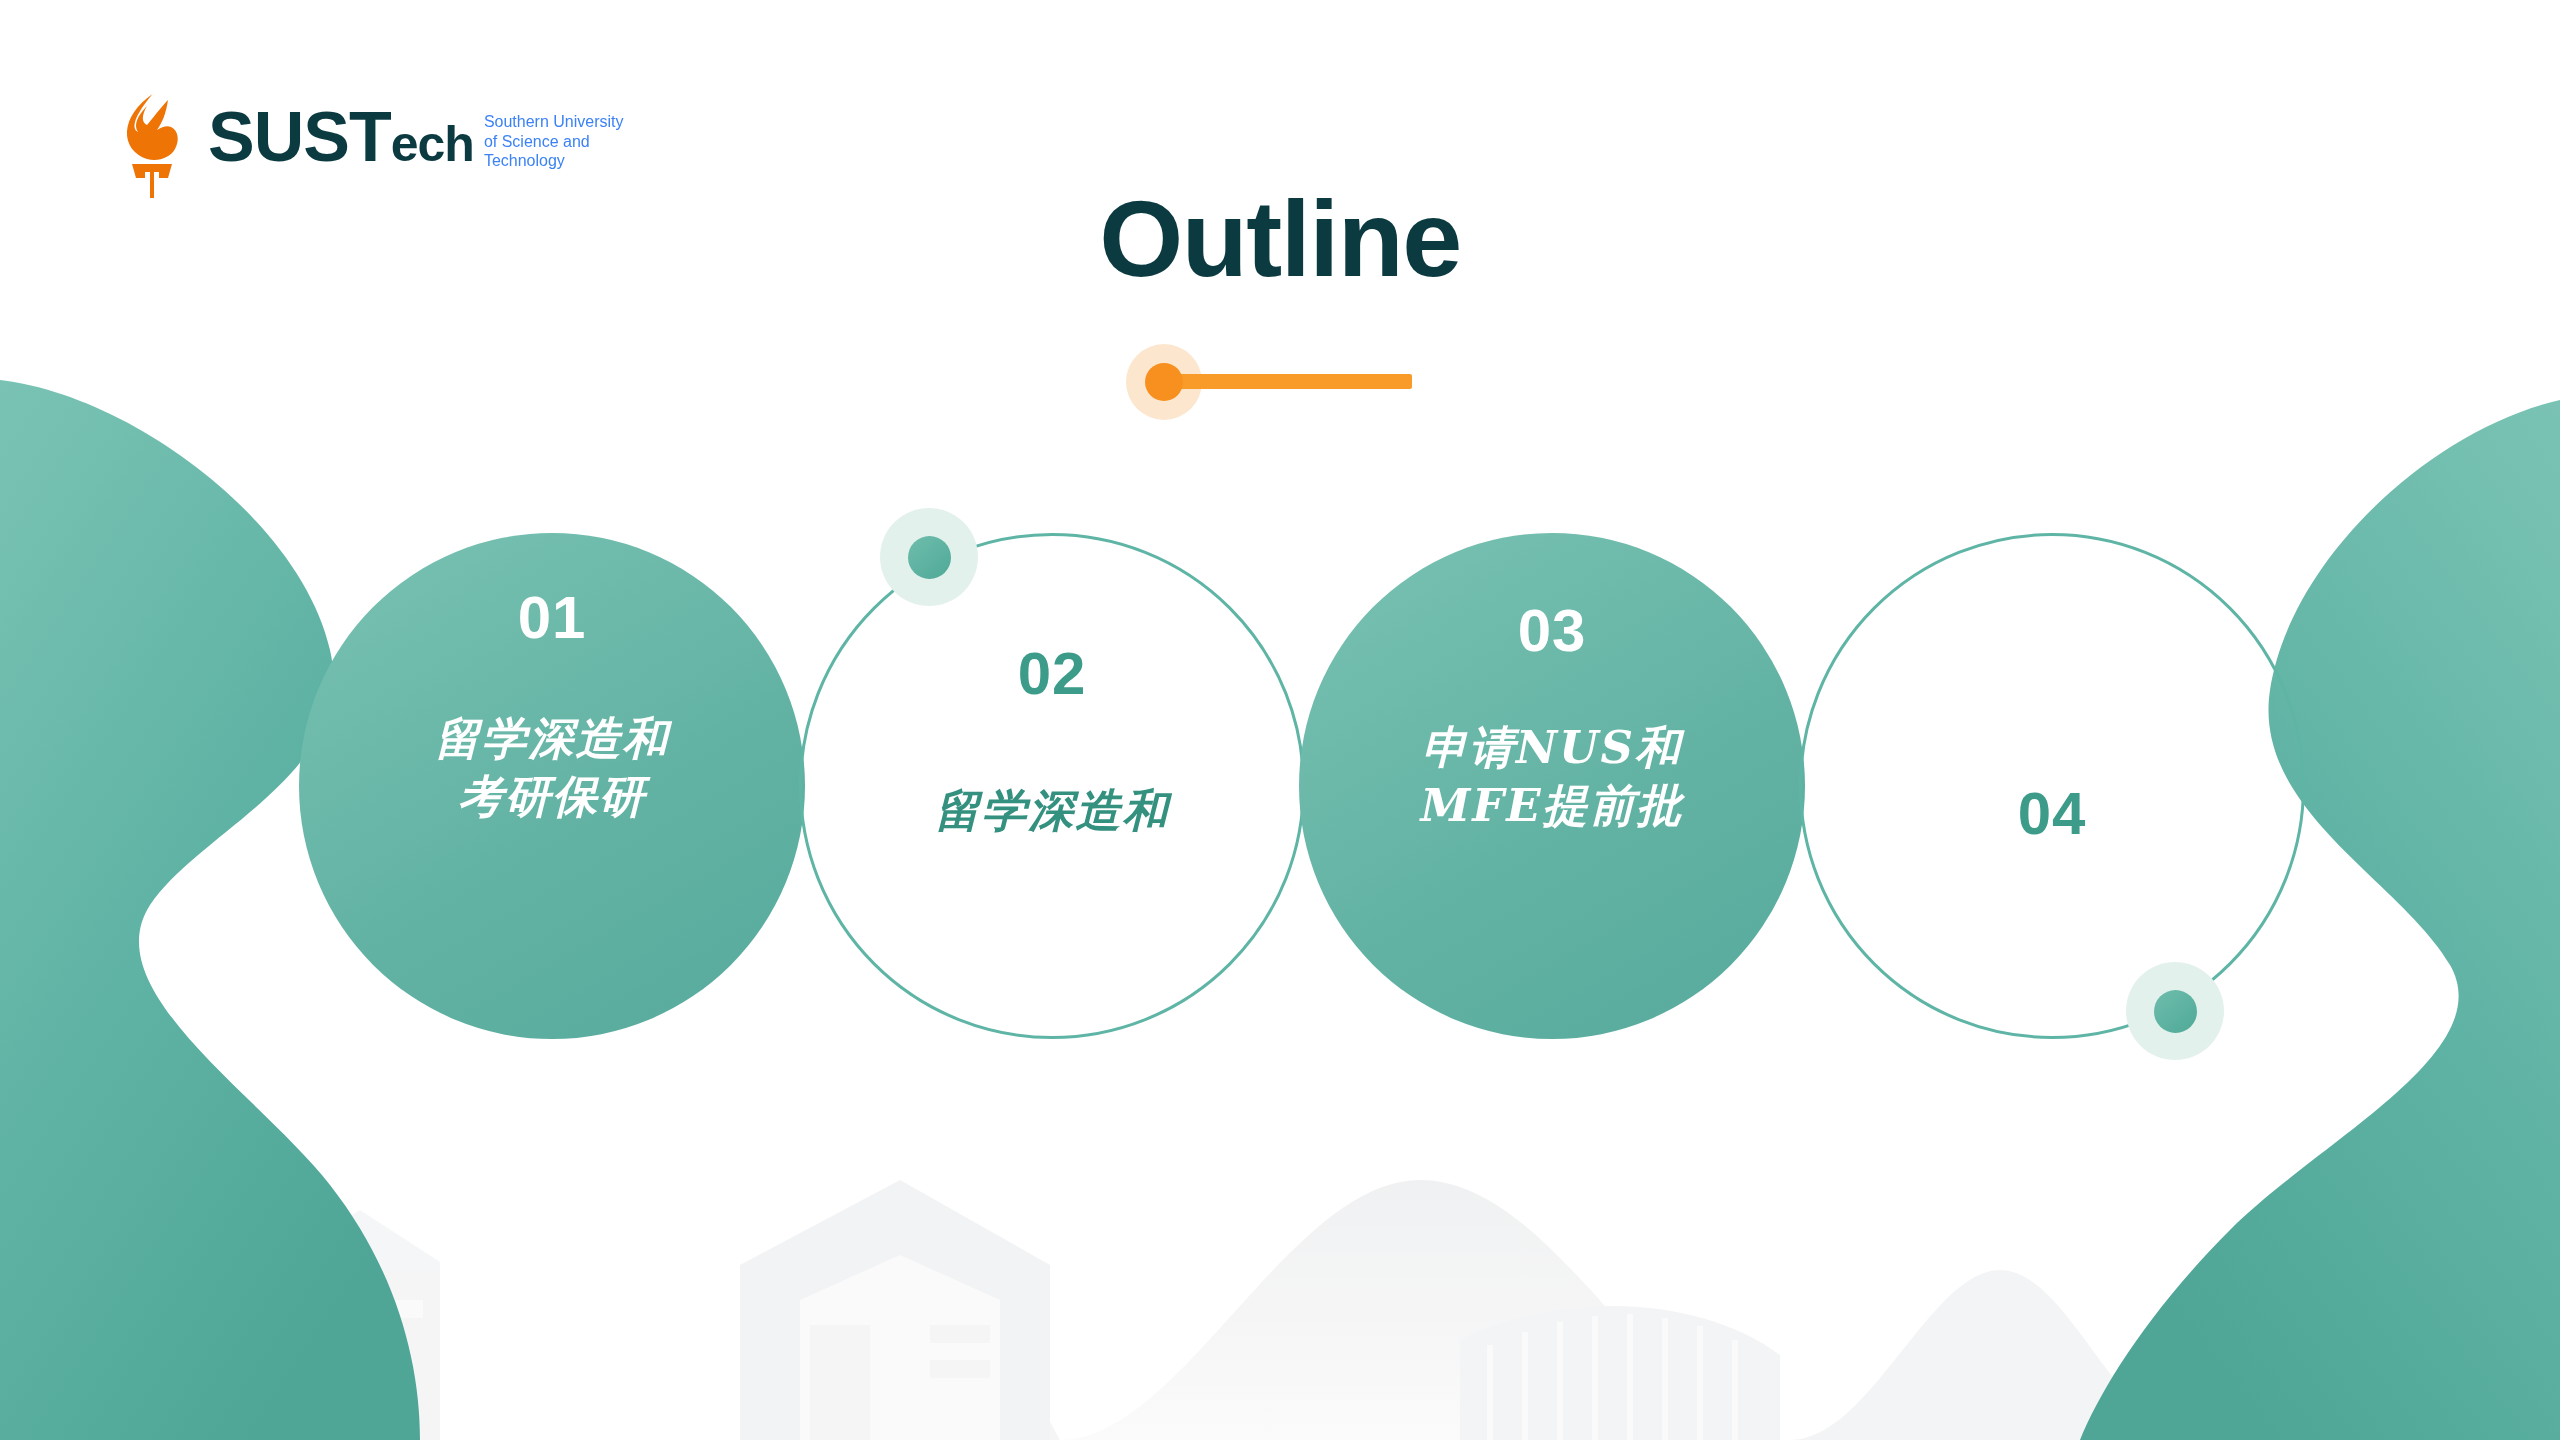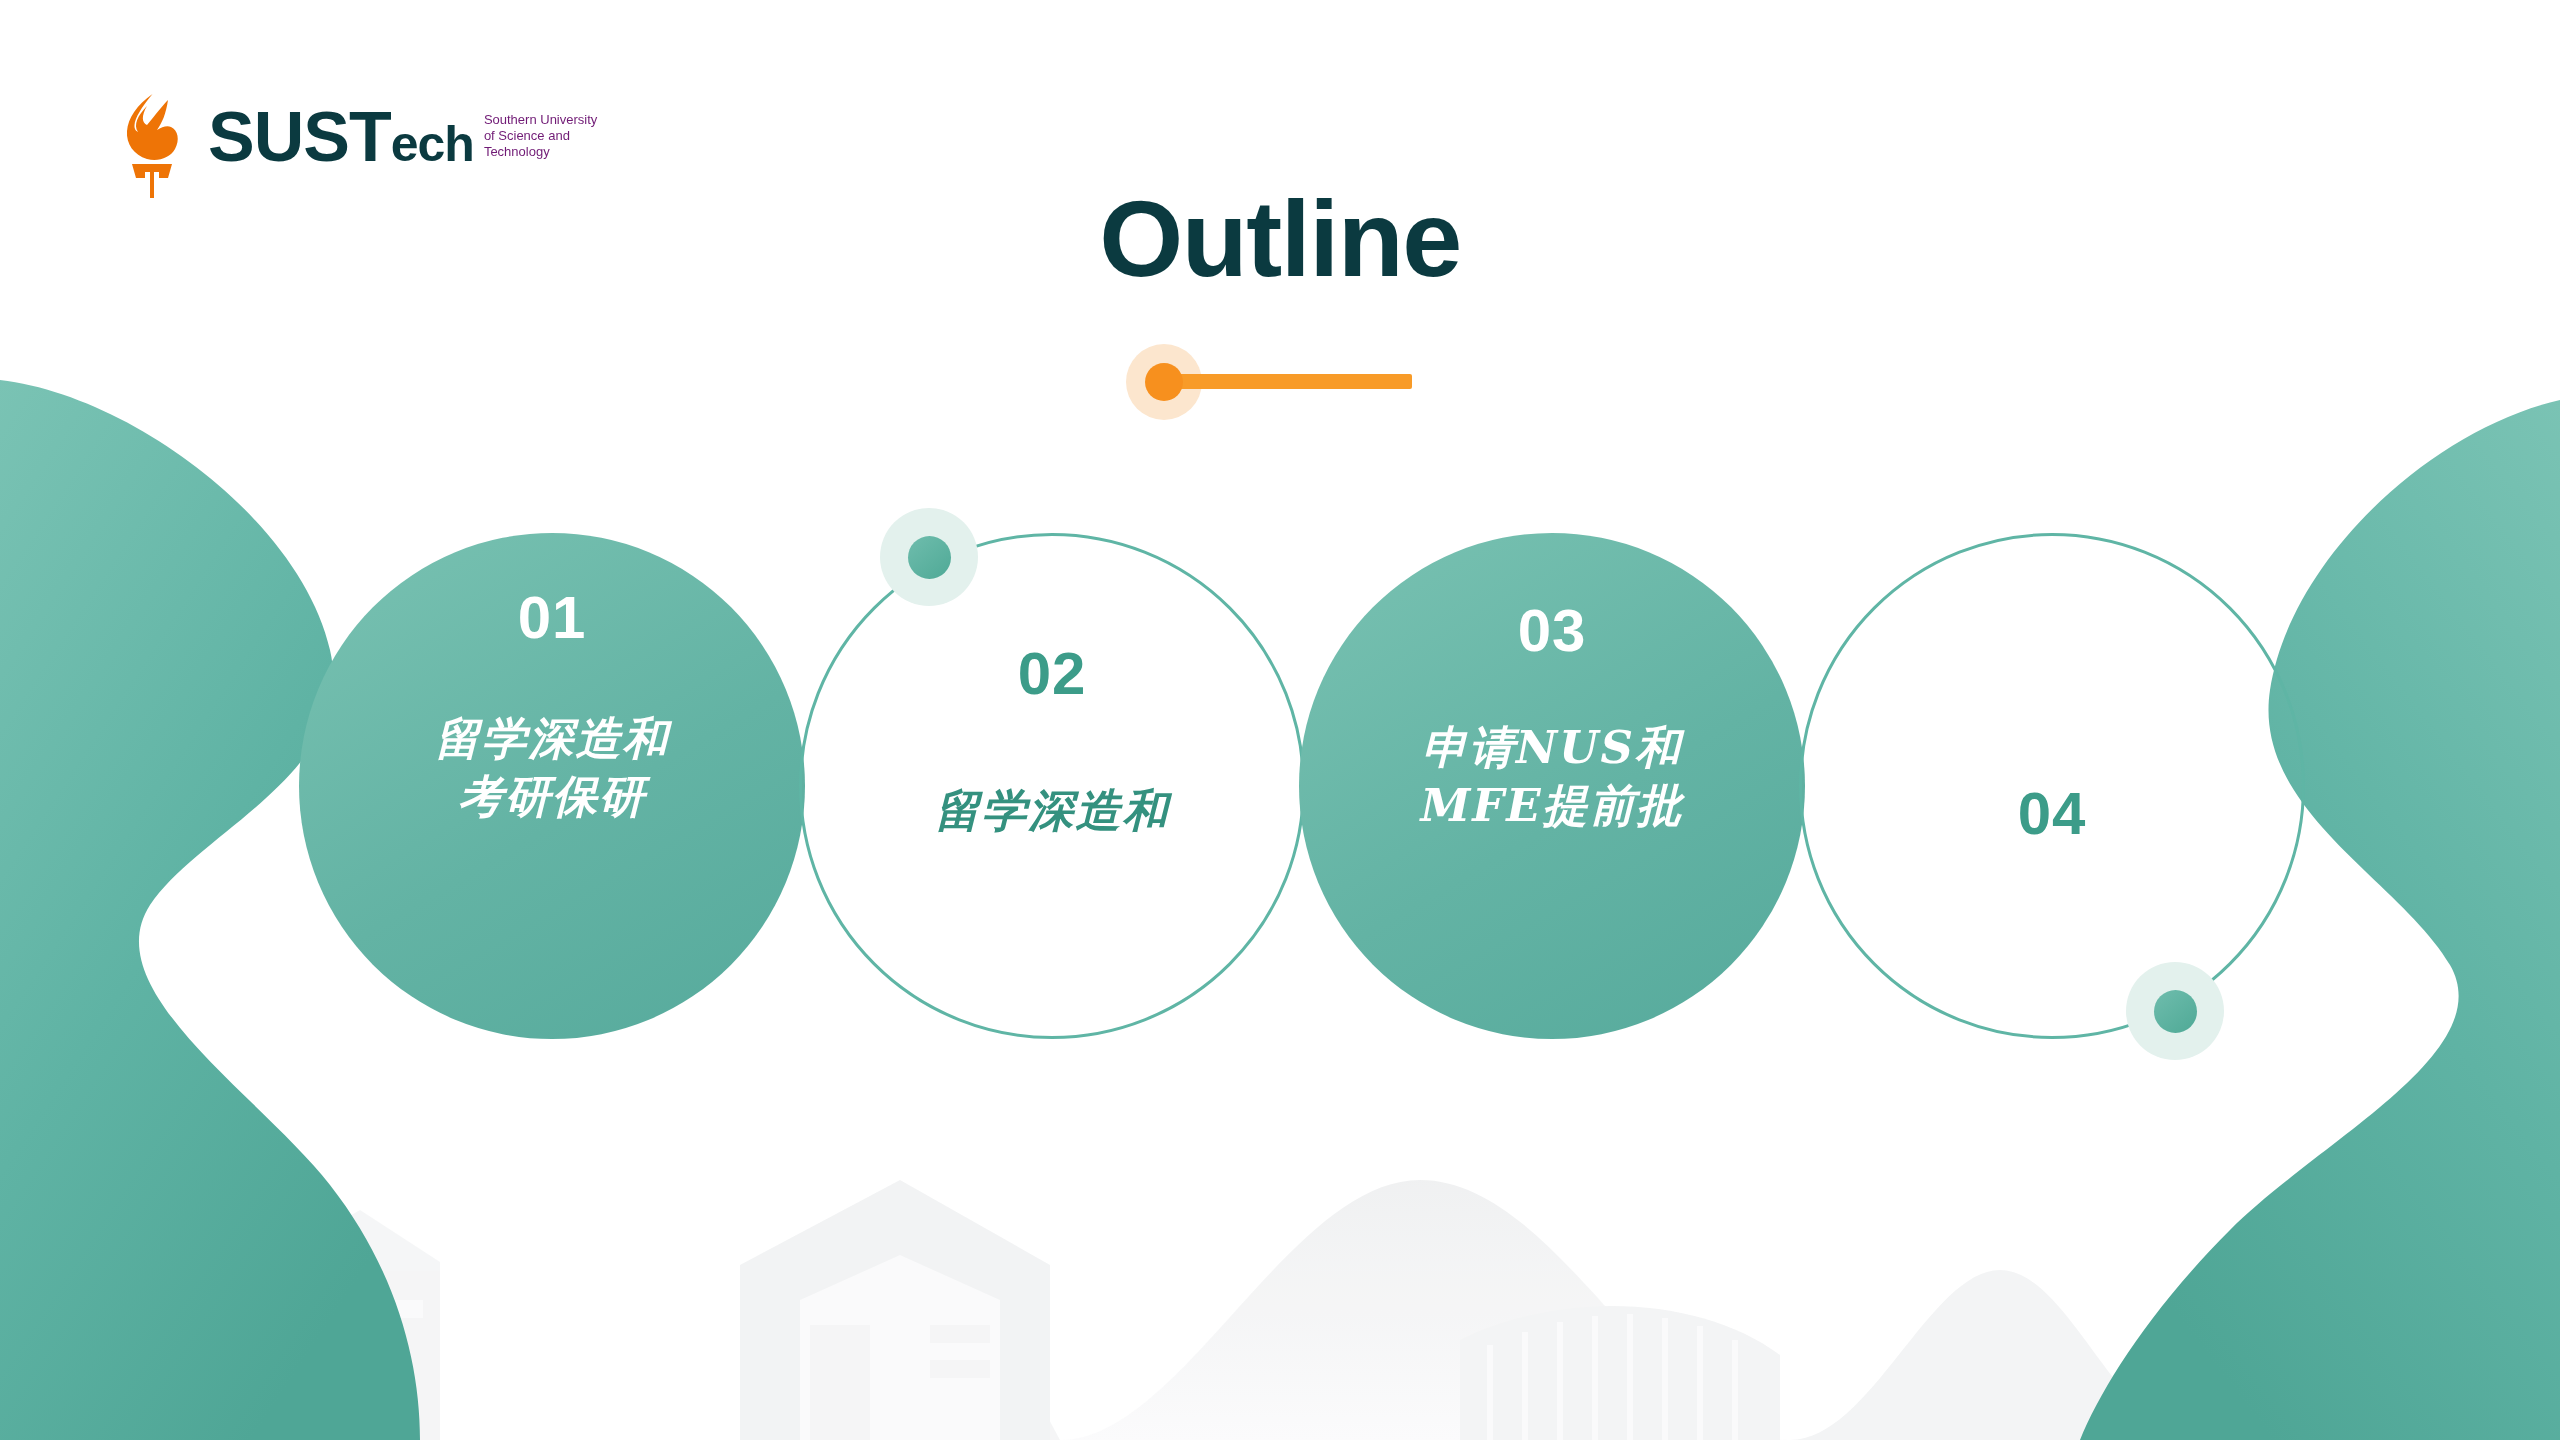--- a/index.html
+++ b/index.html
@@ -53,22 +53,22 @@
     line-height: 1;
     white-space: nowrap;
   }
   #logo .sus-text .small {
     font-size: 50px;
     font-weight: 700;
   }
   #logo .tagline {
     margin-left: 10px;
     margin-top: 20px;
-    color: #701a75;
-    font-size: 13px;
+    color: #3b82f6;
+    font-size: 16px;
     line-height: 1.22;
     font-weight: 400;
     white-space: nowrap;
     font-family: "Liberation Sans", "DejaVu Sans", sans-serif;
   }
 
   
   #title {
     position: absolute;
     left: 0;

